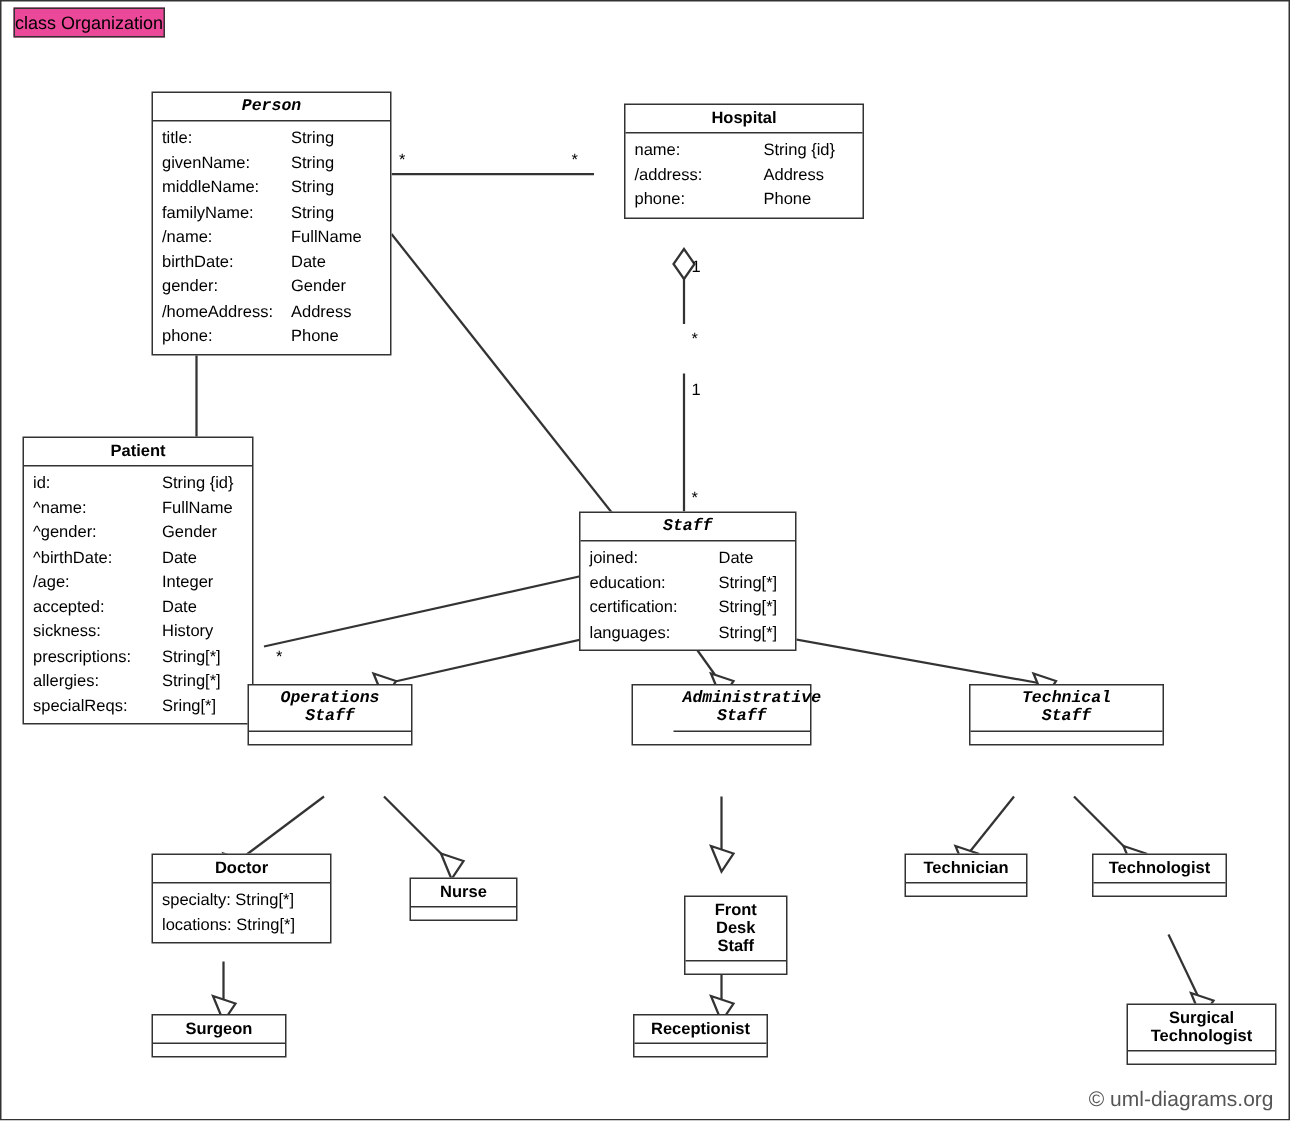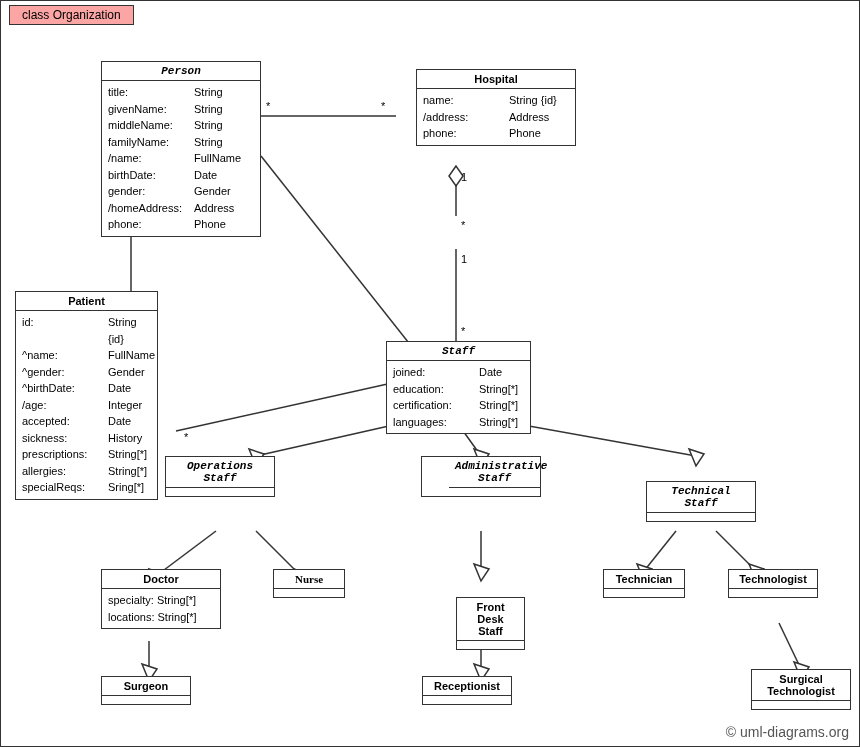--- a/index.html
+++ b/index.html
@@ -15,23 +15,23 @@
     #diagram-container {
       position: relative;
       width: 860px;
       height: 747px;
       border: 1.5px solid #333;
     }
     .diagram-label {
       position: absolute;
       top: 4px;
       left: 8px;
-      background: #fca5a5;
+      background: #ec4899;
       border: 1.5px solid #333;
-      padding: 2px 12px;
+      padding: 2px 0;
       font-size: 12px;
     }
     .uml-box {
       position: absolute;
       border: 1.5px solid #333;
       background: #fff;
       text-align: left;
     }
     .uml-box .box-header {
       border-bottom: 1.5px solid #333;
@@ -194,21 +194,21 @@
           <span class="attr-name">/address:</span>
           <span class="attr-type">Address</span>
         </div>
       <div class="attr-row">
           <span class="attr-name">phone:</span>
           <span class="attr-type">Phone</span>
         </div>
     </div>
   </div>
 
-  <div class="uml-box" style="left:14px; top:290px; width:143px;">
+  <div class="uml-box" style="left:14px; top:290px; width:154px;">
     <div class="box-header">Patient</div>
     <div class="box-body">
       <div class="attr-row">
           <span class="attr-name">id:</span>
           <span class="attr-type">String {id}</span>
         </div>
       <div class="attr-row">
           <span class="attr-name">^name:</span>
           <span class="attr-type">FullName</span>
         </div>
@@ -273,38 +273,38 @@
   <div class="uml-box" style="left:164px; top:455px; width:110px; text-align:center;">
     <div class="box-header italic">Operations<br>Staff</div>
     <div class="box-body" style="height:8px;"></div>
   </div>
 
   <div class="uml-box" style="left:420px; top:455px; width:120px; text-align:center;padding-left:27px;">
     <div class="box-header italic">Administrative<br>Staff</div>
     <div class="box-body" style="height:8px;"></div>
   </div>
 
-  <div class="uml-box" style="left:645px; top:480px; width:110px; text-align:center;">
+  <div class="uml-box" style="left:645px; top:455px; width:130px; text-align:center;">
     <div class="box-header italic">Technical<br>Staff</div>
     <div class="box-body" style="height:8px;"></div>
   </div>
 
   <div class="uml-box" style="left:100px; top:568px; width:120px;">
     <div class="box-header">Doctor</div>
     <div class="box-body">
       <div class="attr-row">
           <span>specialty: String[*]</span>
         </div>
       <div class="attr-row">
           <span>locations: String[*]</span>
         </div>
     </div>
   </div>
 
-  <div class="uml-box" style="left:272px; top:568px; width:72px; text-align:center;font-family:Liberation Serif, serif;">
+  <div class="uml-box" style="left:272px; top:584px; width:72px; text-align:center;">
     <div class="box-header">Nurse</div>
     <div class="box-body" style="height:8px;"></div>
   </div>
 
   <div class="uml-box" style="left:455px; top:568px; width:69px; text-align:center;margin-top:28px;">
     <div class="box-header">Front Desk<br>Staff</div>
     <div class="box-body" style="height:8px;"></div>
   </div>
 
   <div class="uml-box" style="left:602px; top:568px; width:82px; text-align:center;">

